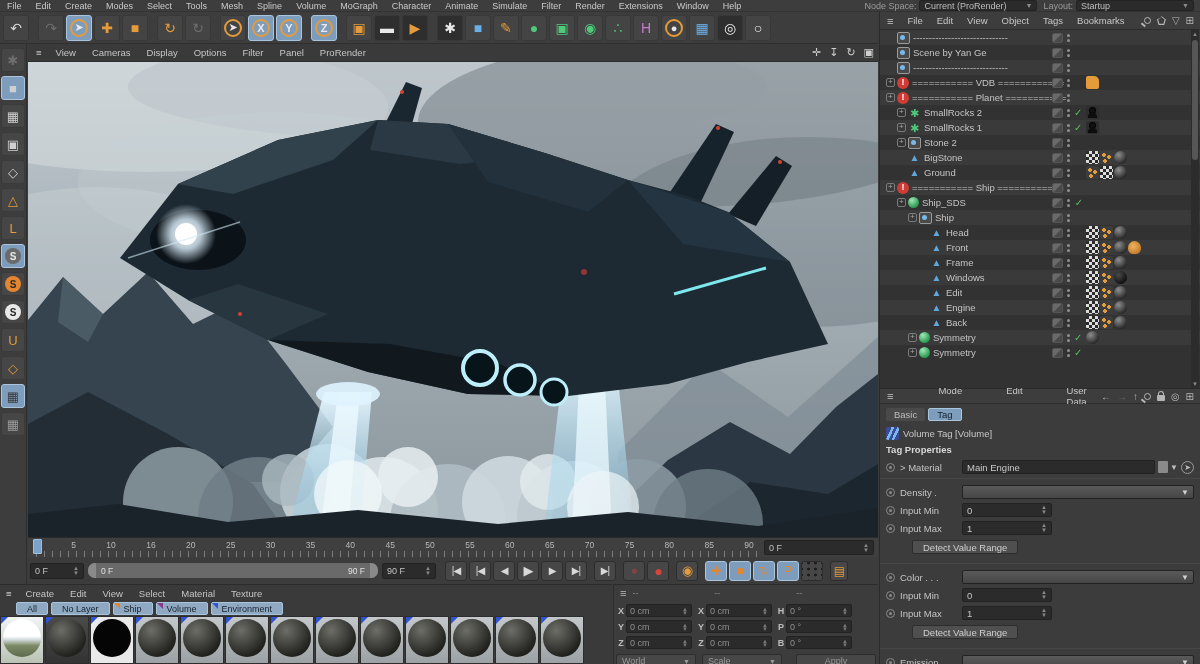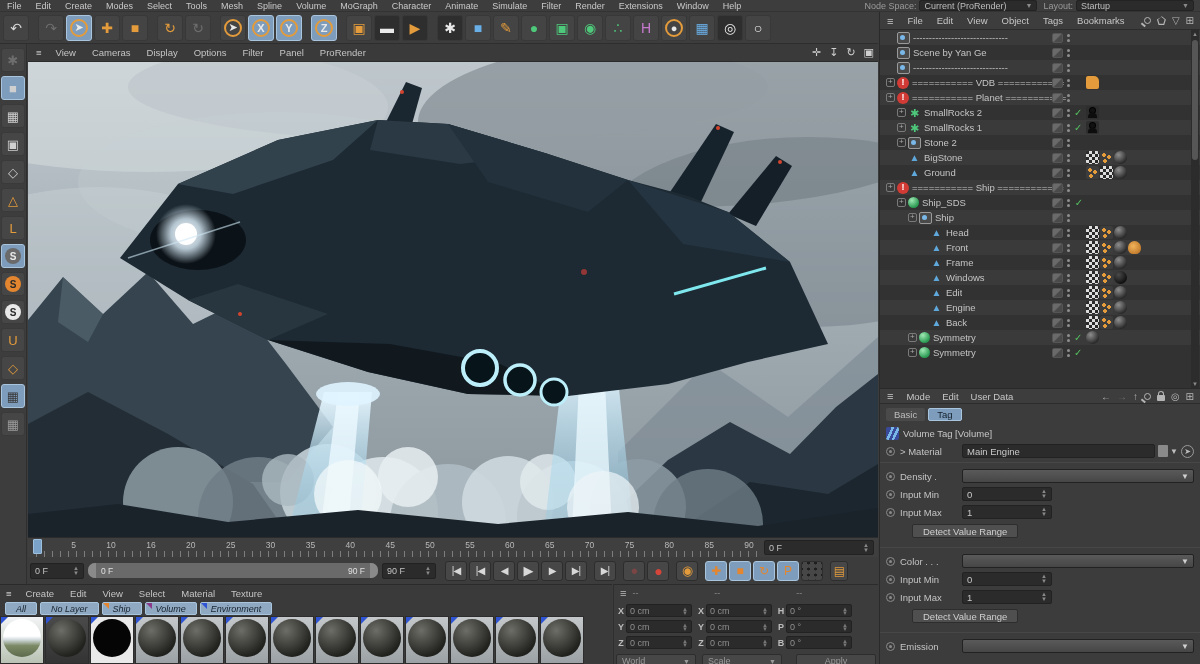--- a/index.html
+++ b/index.html
@@ -77,21 +77,21 @@
   .tbtn.bluesel { background:#7e9dbc; border-color:#a9c4dd; color:#e3862f; font-size:12px; letter-spacing:0; }
   .tbtn.pdots { background-image:radial-gradient(circle,#1e1e1e 1.4px,transparent 1.6px);
     background-size:7px 6px; background-position:3px 4px; }
   .tbtn.solo { width:18px; color:#e39b3b; font-size:12px; }
   .tgap { margin-left:6px !important; }
 
   
   #matmenu { left:0; top:584px; width:612px; height:17px; background:#3a3a3a; border-top:1px solid #2b2b2b;
     display:flex; align-items:center; font-size:9.5px; color:#c5c5c5; }
   #matmenu .mi { padding:0 8px; } #matmenu .burger { padding:0 6px; }
-  #mattabs { left:0; top:601px; width:612px; height:15px; background:#3a3a3a; display:flex; align-items:center; padding-left:5px;font-style:italic; }
+  #mattabs { left:0; top:601px; width:612px; height:15px; background:#3a3a3a; display:flex; align-items:center; padding-left:16px; }
   .mtab { height:13px; background:#8fa9c2; border:1px solid #a9c4dd; border-radius:2px; color:#17222c;
     font-size:9px; display:flex; align-items:center; justify-content:center; margin-right:3px; padding:0 10px; position:relative; }
   .mtab .corner { position:absolute; left:0; top:0; width:0; height:0; border-left:6px solid transparent; border-top:6px solid transparent; }
   #matthumbs { left:0; top:616px; width:612px; height:48px; background:#3a3a3a; display:flex; }
   .thumb { width:44px; height:48px; margin-right:1px; position:relative; border:1px solid #2d2d2d;
     background:linear-gradient(#c4c8ca,#9ba1a4); overflow:hidden; }
   .thumb .ball { position:absolute; left:2px; top:2px; width:38px; height:38px; border-radius:50%;
     background:radial-gradient(circle at 35% 30%, #6e6e68, #21211e 72%); }
   .thumb.dark { background:linear-gradient(#4a4a4a,#333); }
   .thumb.black { background:#e9e9e9; } .thumb.black .ball { background:#050505; }
@@ -165,21 +165,21 @@
   .tg-vdb { background:#e39b3b; border-radius:2px 5px 2px 2px; }
   .tg-extra { background:radial-gradient(circle at 40% 40%, #f2b25a, #b06a1e); border-radius:50% 50% 40% 40%; }
   #omscroll { position:absolute; right:1px; top:0; width:8px; height:358px; background:#2c2c2c; }
   #omscroll .thumbv { position:absolute; left:1px; top:10px; width:6px; height:120px; background:#565656; border-radius:3px; }
   #omscroll .ar { position:absolute; left:1px; width:6px; color:#8a8a8a; font-size:6px; text-align:center; }
 
   
   #amheader { display:flex; align-items:center; height:16px; background:#3d3d3d; border-top:1px solid #2a2a2a;
     border-bottom:1px solid #2c2c2c; font-size:9.5px; }
   #amheader .burger { padding:0 7px; font-size:11px; color:#c9c9c9; }
-  #amheader .mi { padding:0 6px; }
+  #amheader .mi { padding:0 6px;margin-left:32px; }
   #amheader .spacer { flex:1; }
   #ambody { padding:4px 6px 0 6px; position:relative; height:278px; background:#3c3c3c; font-size:9.5px; }
   #amtitle { display:flex; align-items:center; margin-bottom:4px; }
   #amtitle .ticon { width:13px; height:13px; background:#3a4a9a; border-radius:2px; margin-right:4px;
     background-image:linear-gradient(115deg,transparent 30%,#7ab8e8 30%,#7ab8e8 45%,transparent 45%,transparent 60%,#7ab8e8 60%,#7ab8e8 75%,transparent 75%); }
   #amtabs { display:flex; margin-bottom:6px; }
   .amtab { height:13px; padding:0 8px; display:flex; align-items:center; border-radius:2px; margin-right:3px;
     background:#4a4a4a; color:#bdbdbd; }
   .amtab.sel { background:#7e9dbc; border:1px solid #a9c4dd; color:#14202b; }
   .amsec { font-weight:bold; color:#d8d8d8; margin:4px 0 5px 0; }
@@ -1103,20 +1103,21 @@
     </div>
     <div id="ambody">
       <div id="amtabs">
           <span class="amtab">Basic</span>
           <span class="amtab sel">Tag</span>
         </div>
       <div id="amtitle">
         <span class="ticon"></span>
         <span>Volume Tag [Volume]</span>
       </div>
+      <div class="amsec">Tag Properties</div>
       <div class="arow">
         <span class="adot"></span>
         <span class="albl">&gt; <span>Material</span></span>
         <span class="afield">
             <span>Main Engine</span>
           </span>
         <span class="matbtns">
           <span class="bx"></span>
           <span class="car">▼</span>
           <span class="cir">➤</span>

